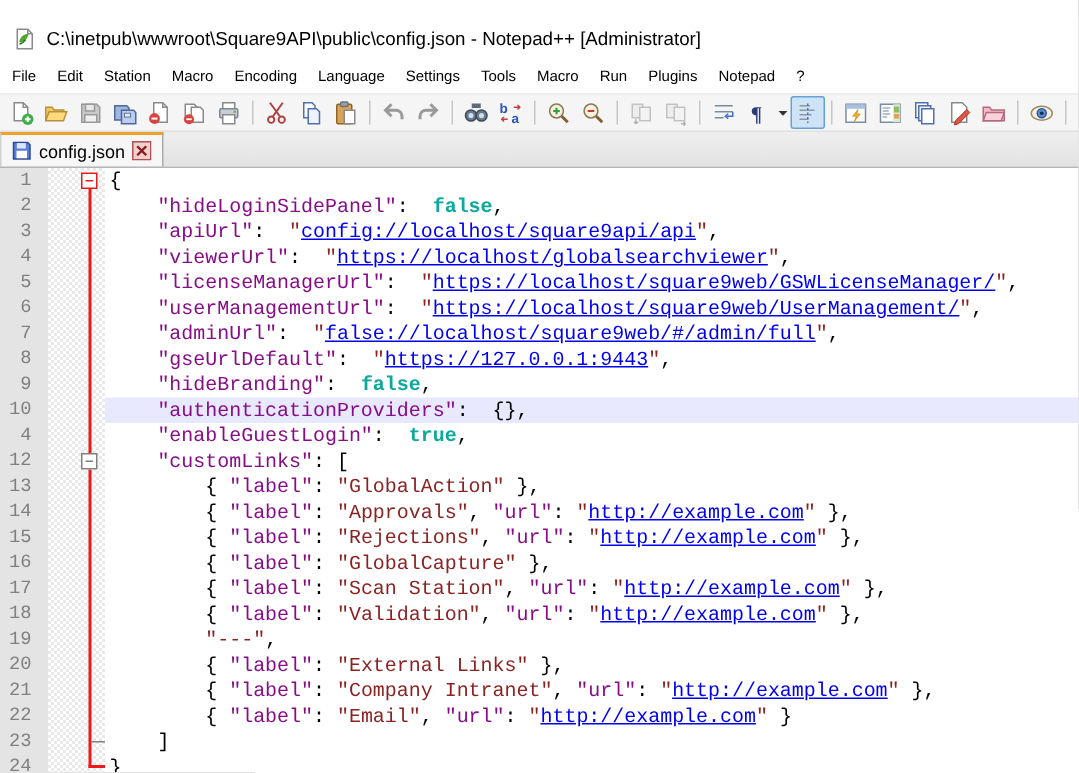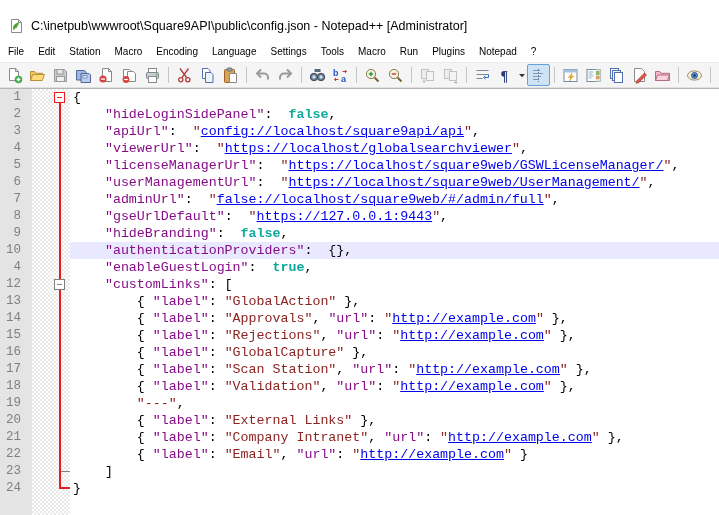--- a/index.html
+++ b/index.html
@@ -296,20 +296,39 @@
         </svg>
       </span>
       <span class="tsep"></span>
       <span class="tbtn">
         <svg viewBox="0 0 17 17">
           <circle cx="8.5" cy="8.5" r="5" fill="#d42a2a" stroke="#8a1010"></circle>
         </svg>
       </span>
     </div>
 
+  <div class="tabbar">
+    <div class="tab">
+      <span class="tabicon">
+        <svg viewBox="0 0 13 13">
+            <path d="M1 1h9.5L12 2.5V12H1z" fill="#5b7fd4" stroke="#2c4a9a"></path>
+            <rect x="3.2" y="1.4" width="6" height="3.6" fill="#dce6ff"></rect>
+            <rect x="3" y="6.5" width="7" height="5" fill="#fff"></rect>
+          </svg>
+      </span>
+      <span class="tabtext">config.json</span>
+      <span class="tabclose">
+        <svg viewBox="0 0 13 13">
+            <rect x=".5" y=".5" width="12" height="12" fill="#f0cfcf" stroke="#b05050"></rect>
+            <path d="M3.5 3.5l6 6M9.5 3.5l-6 6" stroke="#8b1a1a" stroke-width="1.6"></path>
+          </svg>
+      </span>
+    </div>
+    <div class="tabrest"></div>
+  </div>
 
   <div class="editor">
     <div class="gut-num" id="gutnum">
         <div class="lnum">1</div>
         <div class="lnum">2</div>
         <div class="lnum">3</div>
         <div class="lnum">4</div>
         <div class="lnum">5</div>
         <div class="lnum">6</div>
         <div class="lnum">7</div>

